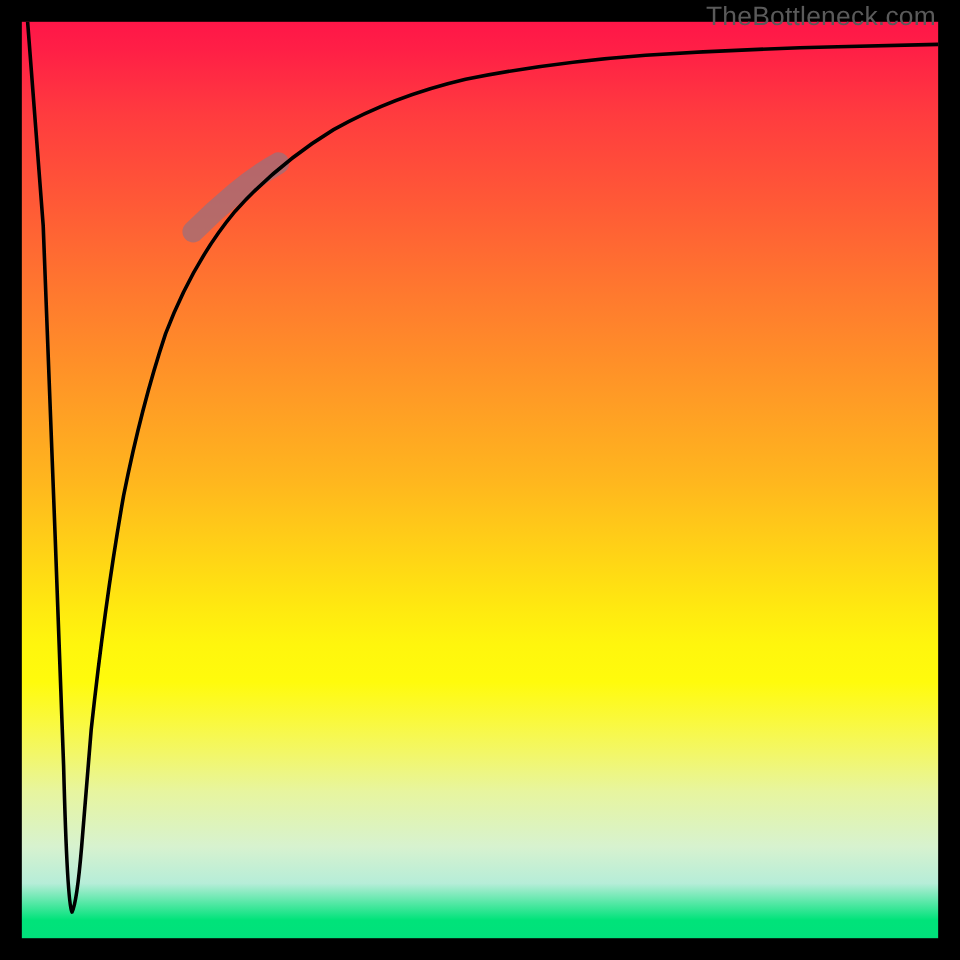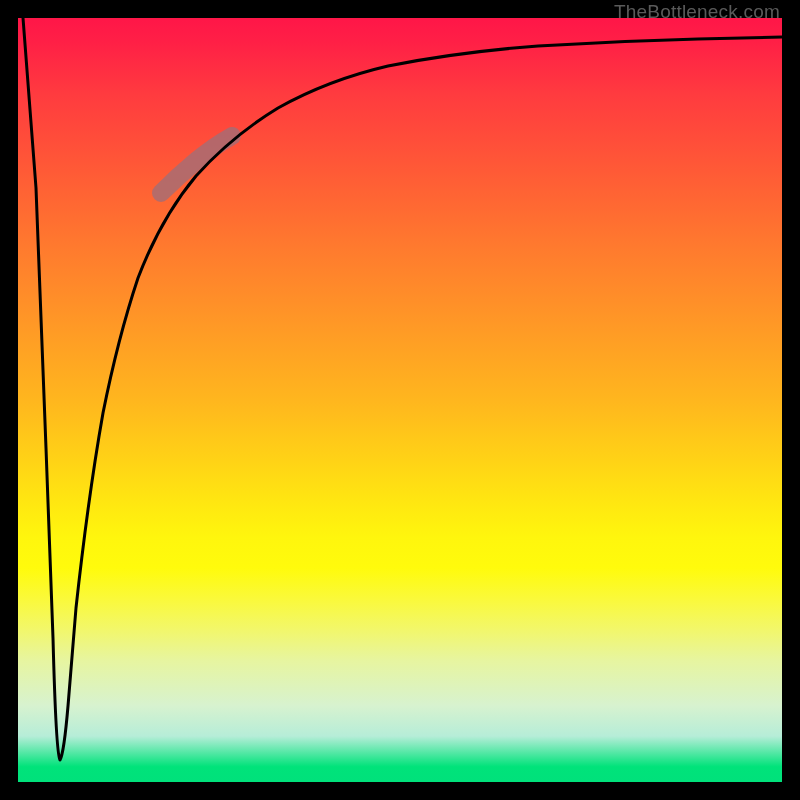--- a/index.html
+++ b/index.html
@@ -47,21 +47,21 @@
       #b6edd8 94%,
       #00e37a 98%,
       #00e17b 100%
     );
   }
   .watermark {
     position: absolute;
     top: 1px;
     right: 20px;
     color: #5a5a5a;
-    font-size: 19px;
+    font-size: 22px;
     letter-spacing: 0.2px;
     user-select: none;
   }
   svg.curve {
     position: absolute;
     inset: 0;
   }
   .thick-segment {
     stroke: rgba(160, 110, 120, 0.78);
     stroke-width: 18;

